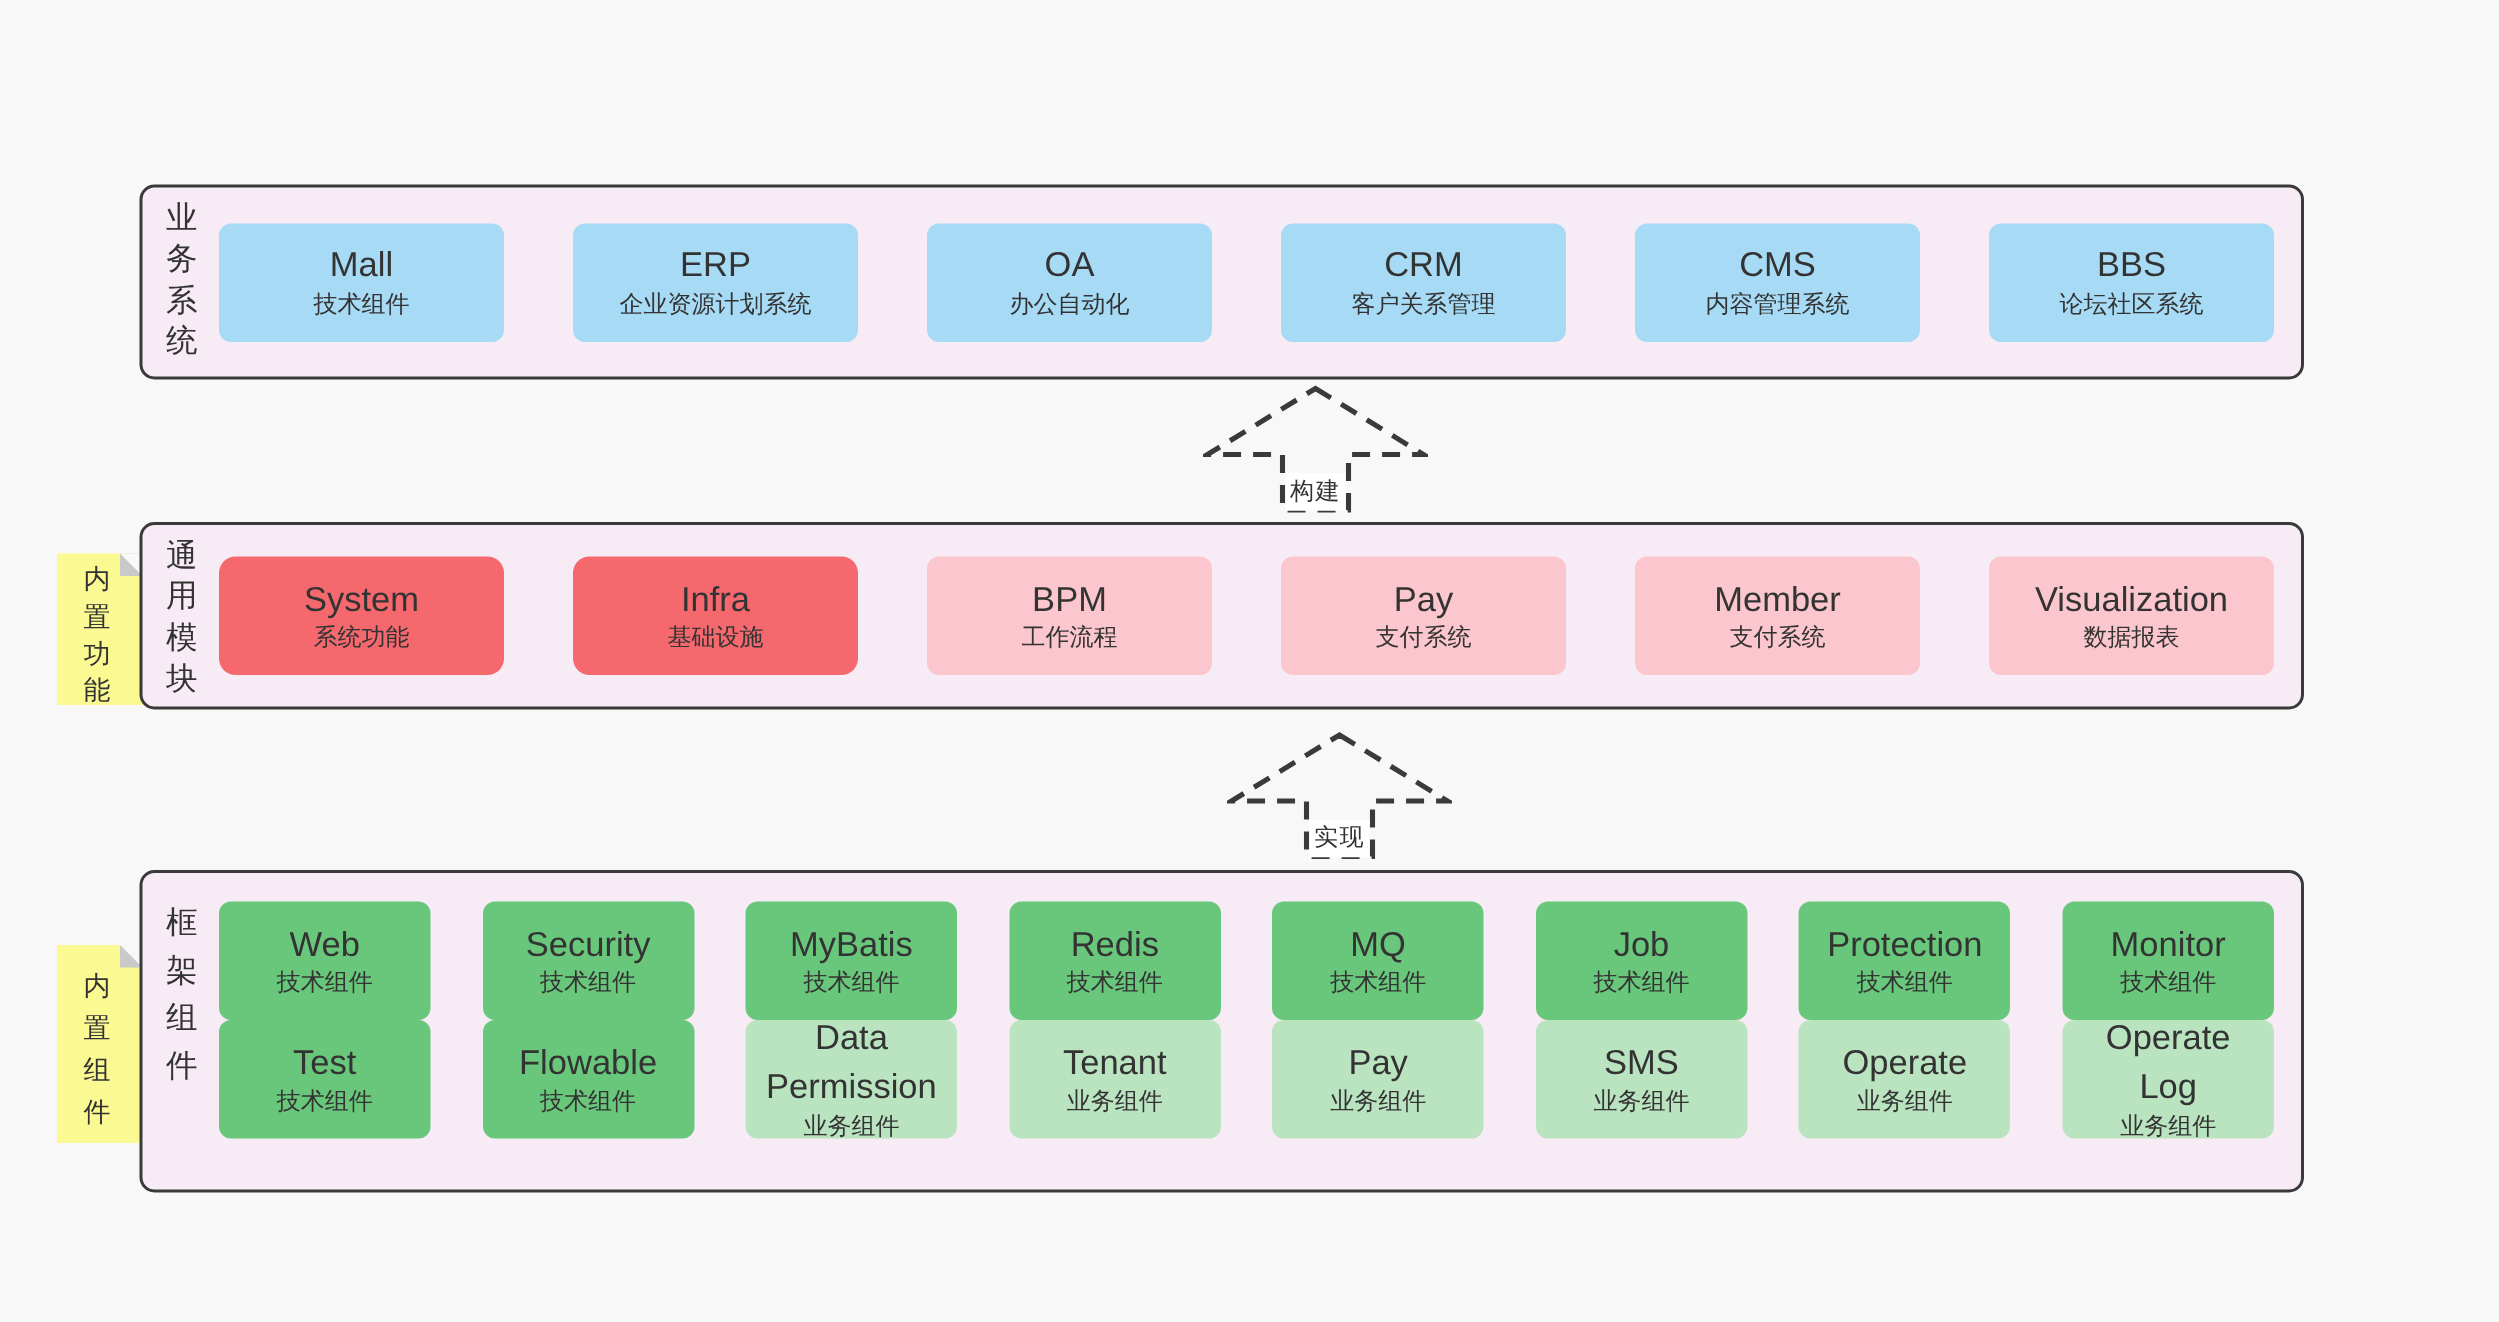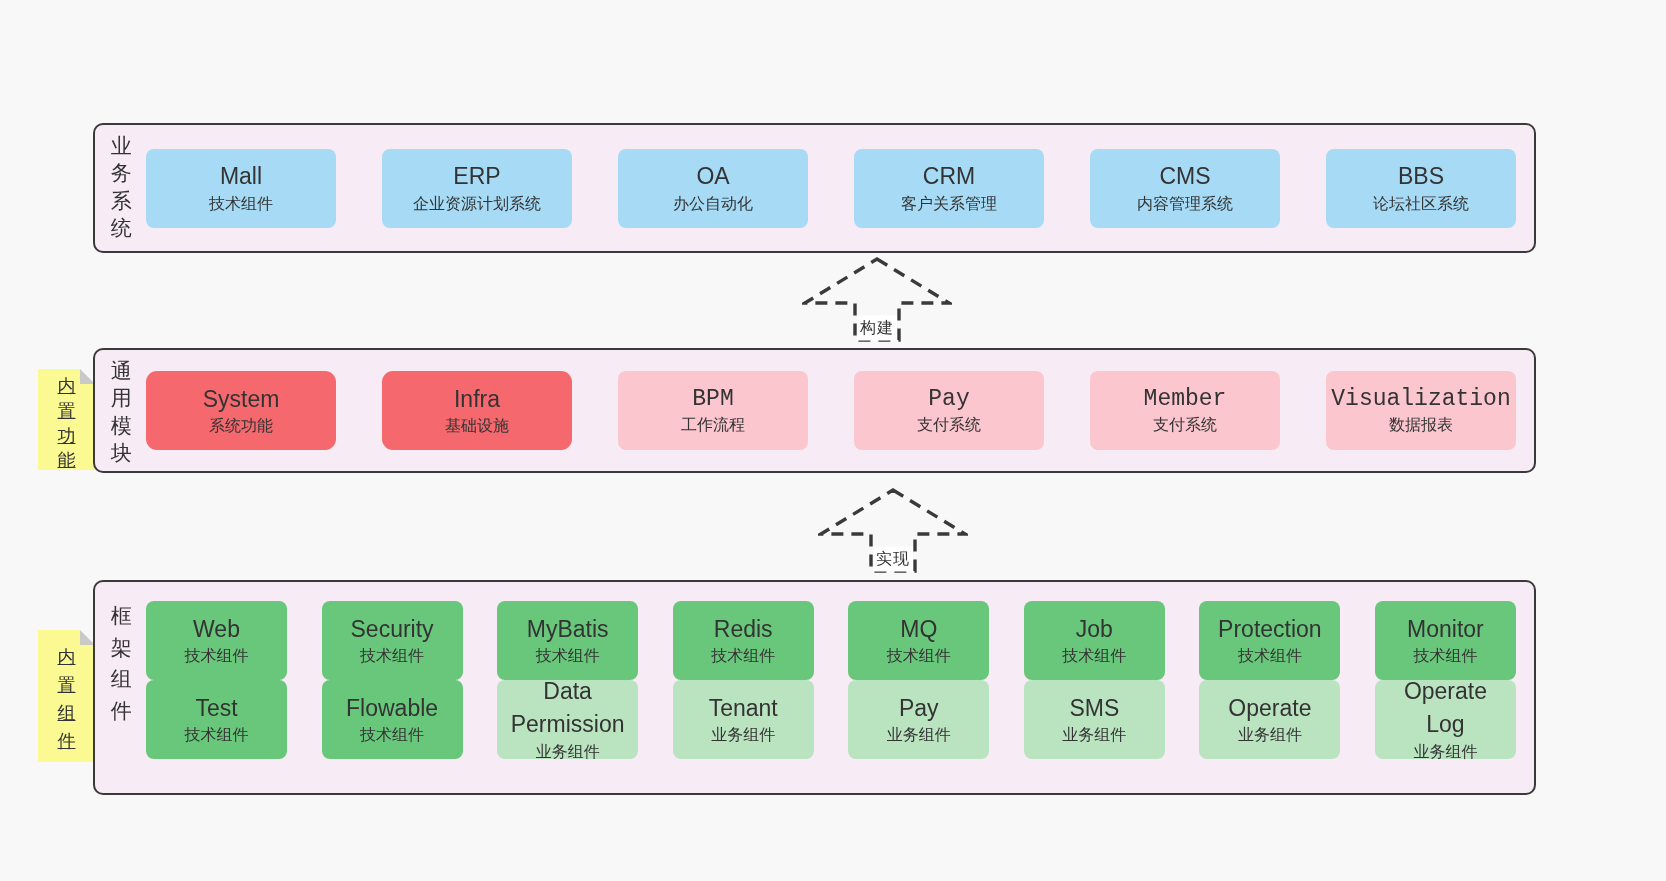--- a/index.html
+++ b/index.html
@@ -39,39 +39,39 @@
     border-radius:8px; box-sizing:border-box;
     display:flex; flex-direction:column; align-items:center; justify-content:center;
     text-align:center; padding:2px 10px;
   }
   .band-content .box { width:190px; height:79px; }
   .grid-row .box { width:141px; height:79px; }
   .box .t { font-size:23px; line-height:1.42; }
   .box .s { font-size:16px; line-height:1.42; }
   .c-blue    { background:var(--box-blue,#a6daf5); }
   .c-red     { background:var(--box-red,#f5696e);border-radius:11px; }
-  .c-pink    { background:var(--box-pink,#fbc6ce);font-family:Liberation Mono, monospace; }
+  .c-pink    { background:var(--box-pink,#fbc6ce); }
   .c-green   { background:var(--box-green,#69c77b); }
   .c-lgreen  { background:var(--box-light-green,#bae3c0); }
   
   .sticky {
     position:absolute; left:38px; width:57px; z-index:0;
     background:var(--sticky-bg,#fbf992);
     display:flex; align-items:center; justify-content:center;
   }
   .sticky::after {
     content:""; position:absolute; top:0; right:0; width:0; height:0;
     border-style:solid; border-width:0 15px 15px 0;
     border-color:var(--page-bg,#f8f8f8) var(--page-bg,#f8f8f8) var(--sticky-fold,#c9c9c9) var(--sticky-fold,#c9c9c9);
   }
   #sticky-modules    { top:369px; height:101px; }
   #sticky-components { top:630px; height:132px; }
   .sticky .v-label {
     font-size:18px; line-height:1.38; width:1.2em;
-    word-break:break-all; text-align:center; margin-top:8px;text-decoration:underline;
+    word-break:break-all; text-align:left; margin-top:8px;
   }
   #sticky-components .v-label { line-height:1.55; }
   
   .arrow { position:absolute; width:150px; height:86px; z-index:2; }
   #arrow-build     { left:802px; top:256px; }
   #arrow-implement { left:818px; top:487px; }
   .arrow svg { display:block; width:150px; height:86px; }
   .arrow polygon {
     fill:none; stroke:var(--arrow-stroke,#3a3a3a);
     stroke-width:3.4; stroke-dasharray:12 8;

